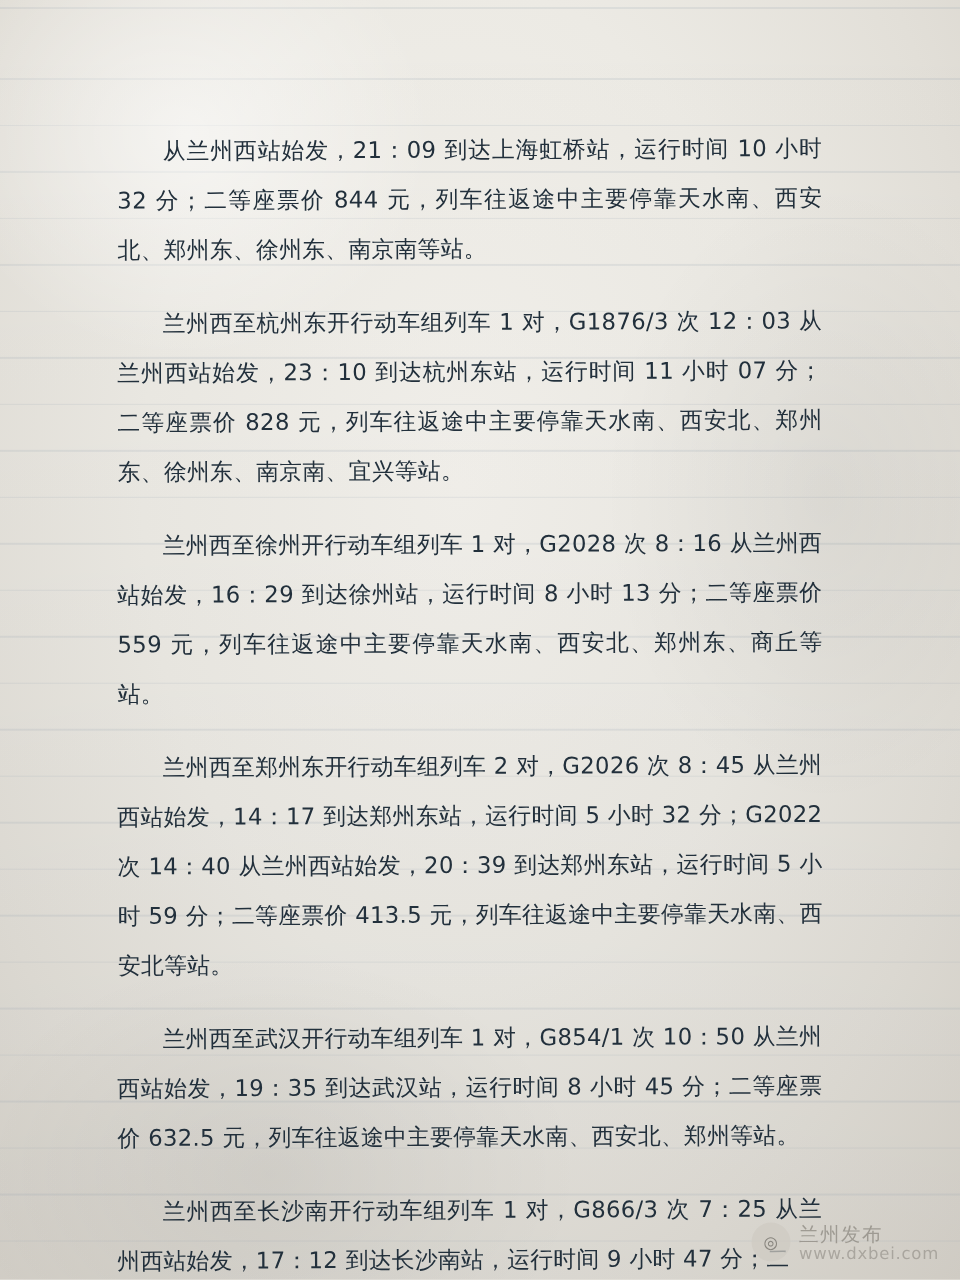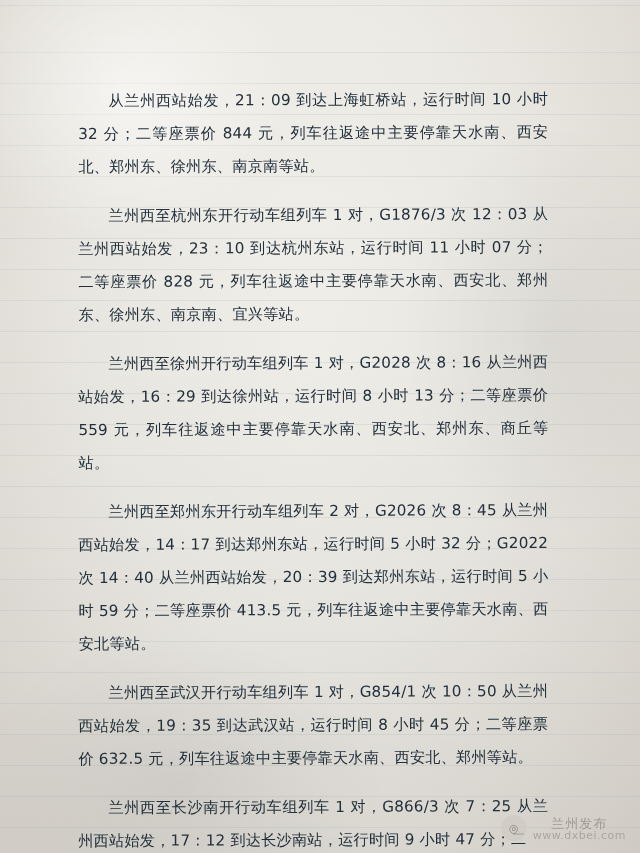--- a/index.html
+++ b/index.html
@@ -106,21 +106,21 @@
     letter-spacing: 1px;
     font-family: "DejaVu Sans", sans-serif;
   }
   .wm-sub {
     font-size: 11px;
     color: #9a968f;
     letter-spacing: 0.5px;
     display: block;
     line-height: 10px;
   }
-  .wm-stack { line-height: 14px; text-align: center; }
+  .wm-stack { line-height: 14px; }
 </style>
 </head>
 <body>
 
 <div class="page">
   <div class="rules"></div>
   <div class="shade1"></div>
   <div class="shade2"></div>
   <div class="shade3"></div>
 

